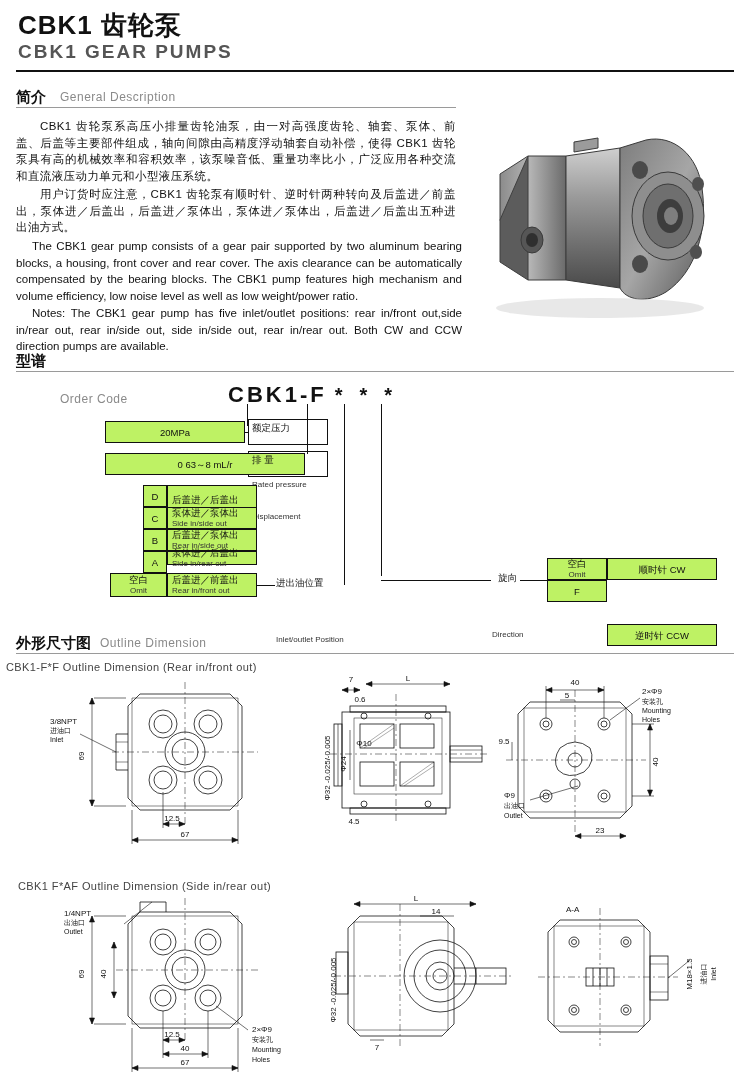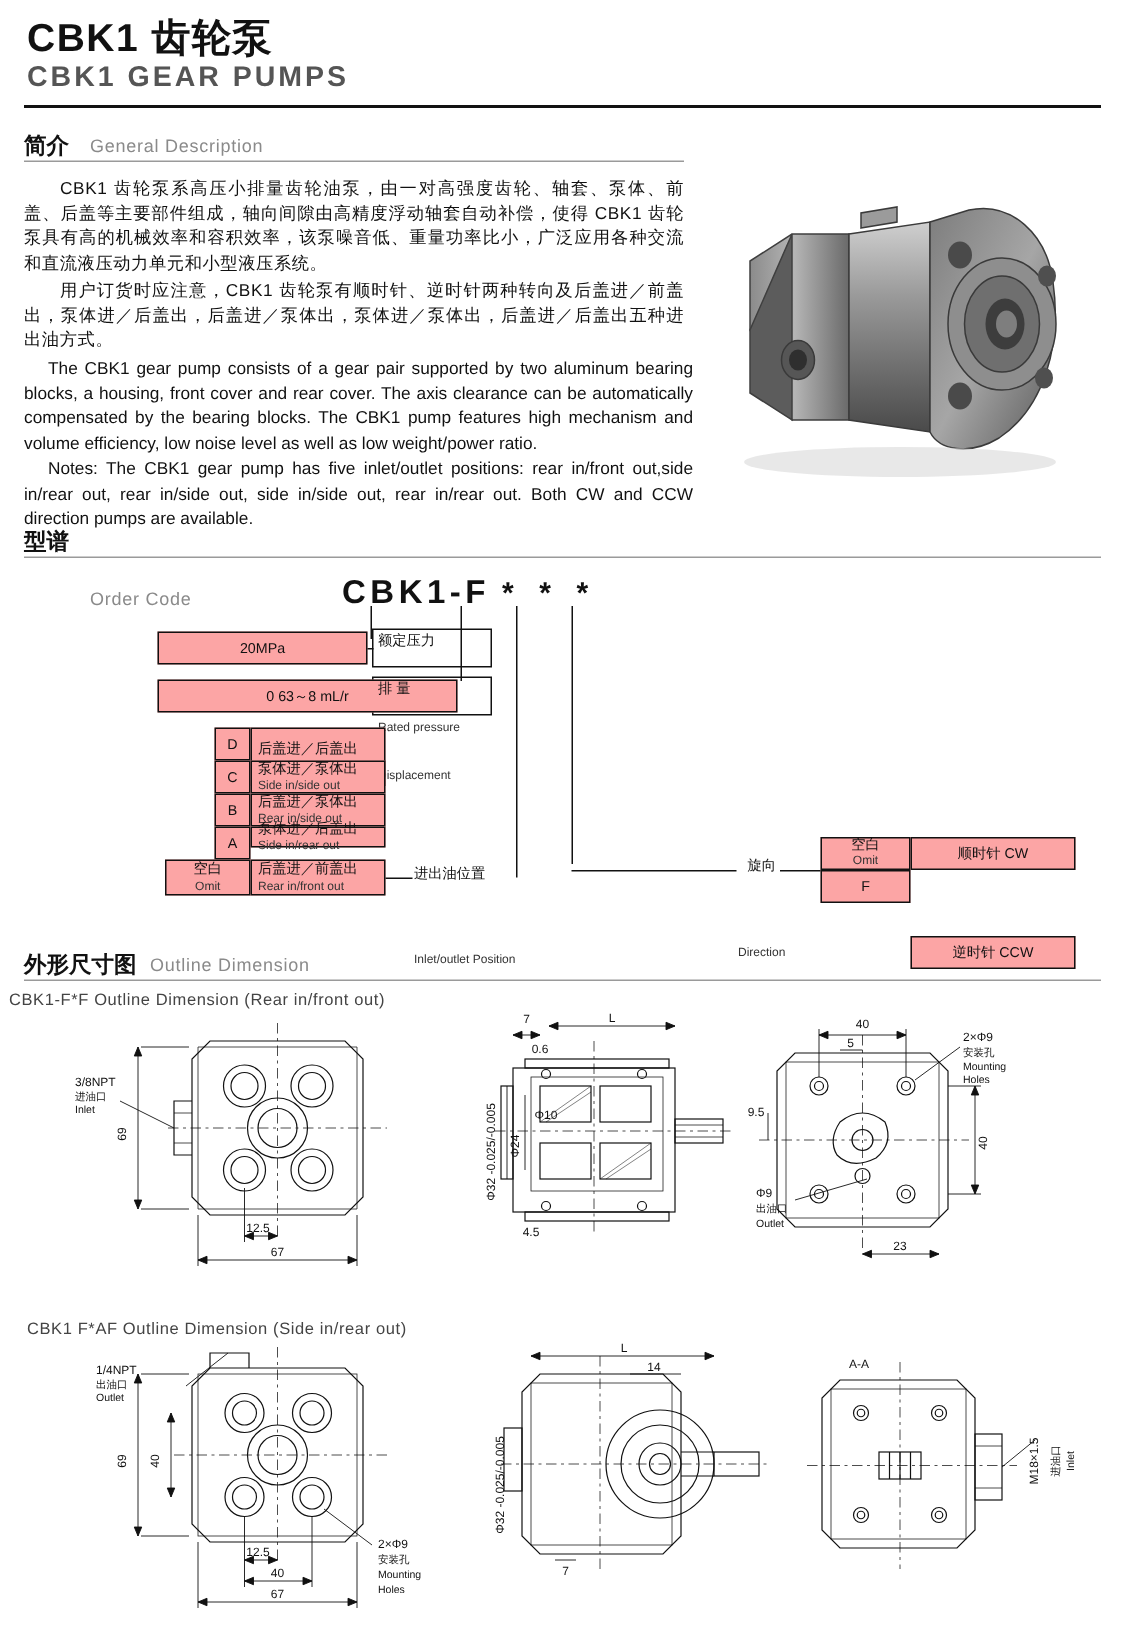--- a/index.html
+++ b/index.html
@@ -43,21 +43,21 @@
   .photo svg{display:block;}
 
   
   .oc-code{
     position:absolute;left:228px;top:382px;
     font-size:22px;font-weight:bold;letter-spacing:3px;
   }
   .oc-code .f{color:#111;}
   .star{font-size:20px;font-weight:bold;}
   .box{
-    position:absolute;border:1px solid #111;background:#fca5a5;
+    position:absolute;border:1px solid #111;background:#bef264;
     font-size:9.5px;line-height:11px;box-sizing:border-box;
   }
   .box.center{display:flex;align-items:center;justify-content:center;text-align:center;}
   .box.two{display:flex;flex-direction:column;justify-content:center;padding-left:4px;}
   .box .cn{font-size:9.5px;}
   .box .en{font-size:8px;color:#333;}
   .lbl{position:absolute;font-size:9.5px;line-height:11px;}
   .lbl .en{font-size:8px;color:#333;display:block;margin-top:46px;}
   .vline{position:absolute;width:1px;background:#111;}
   .hline{position:absolute;height:1px;background:#111;}

